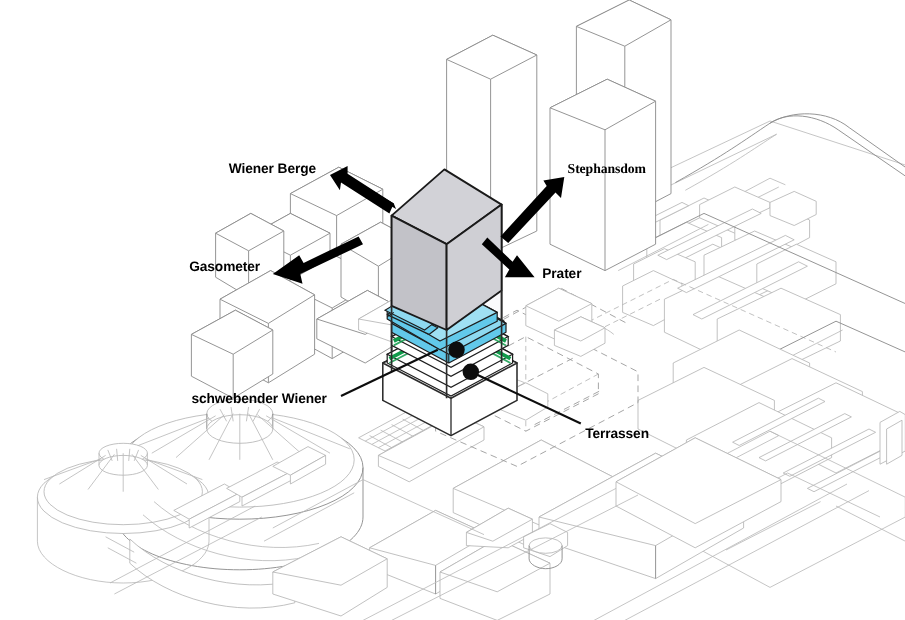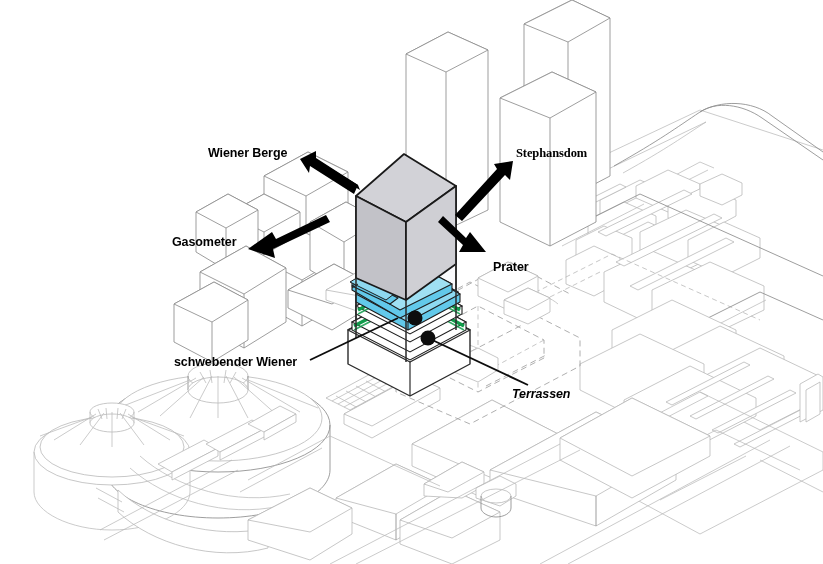--- a/index.html
+++ b/index.html
@@ -375,19 +375,19 @@
 
     </g>
   </svg>
 
   <div class="lbl" style="left:208px;top:147px;">Wiener Berge</div>
 
   <div class="lbl" style="left:516px;top:147px;font-family:Liberation Serif, serif;">Stephansdom</div>
 
   <div class="lbl" style="left:172px;top:236px;">Gasometer</div>
 
-  <div class="lbl" style="left:493px;top:261px;">Prater</div>
+  <div class="lbl" style="left:493px;top:243px;">Prater</div>
 
   <div class="lbl" style="left:174px;top:356px;">schwebender Wiener</div>
 
-  <div class="lbl" style="left:512px;top:388px;font-style:italic;">Terrassen</div>
+  <div class="lbl" style="left:532px;top:388px;">Terrassen</div>
 
 </div>
 
 </body></html>

